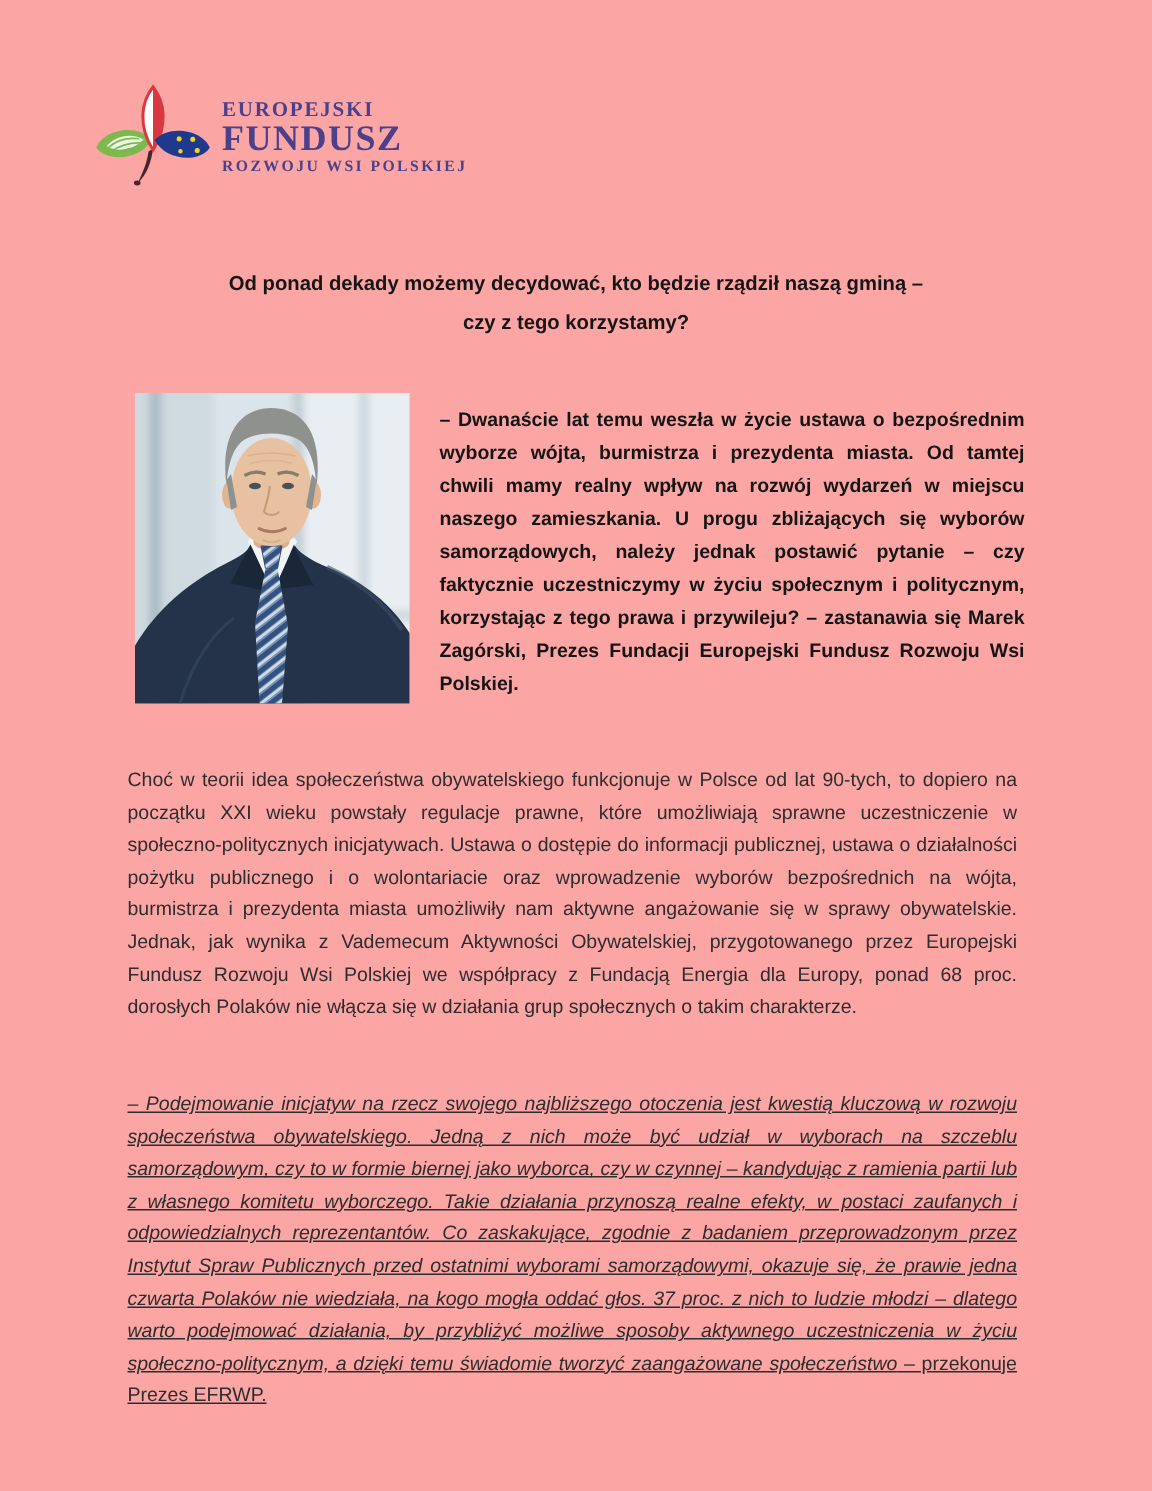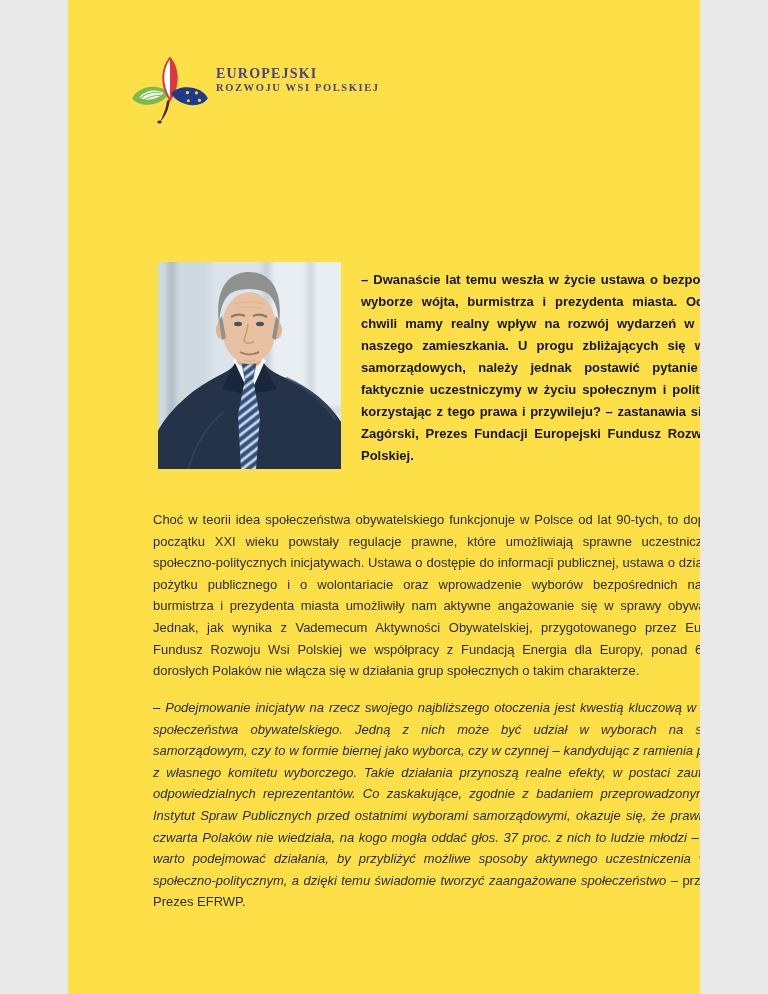--- a/index.html
+++ b/index.html
@@ -1,20 +1,20 @@
 <!DOCTYPE html>
 <html lang="pl"><head>
 <meta charset="utf-8">
 <style>
   html,body{margin:0;padding:0;background:#e9e9e9;}
   .page{
     position:relative;
-    width:632px;height:994px;
+    width:768px;height:994px;
     margin:0 auto;
-    background:#fde047;
+    background:#fca5a5;
     font-family:"Liberation Sans",sans-serif;
     overflow:hidden;
   }
   
   .logo{position:absolute;left:62px;top:56px;display:flex;align-items:flex-start;}
   .logo-mark{width:80px;height:70px;display:block;}
   .logo-text{margin-left:6px;margin-top:10px;color:#4b418a;font-family:"Liberation Serif",serif;}
   .logo-line1{font-size:14px;letter-spacing:1.2px;font-weight:600;line-height:15px;}
   .logo-line2{font-size:24px;letter-spacing:1px;font-weight:700;line-height:24px;}
   .logo-line3{font-size:10.5px;letter-spacing:1.6px;font-weight:600;line-height:13px;margin-top:0;}
@@ -34,21 +34,21 @@
     color:#151515;
   }
   .quote .it{}
   .quote .up{font-style:normal;}
   
   .para{
     position:absolute;left:85px;width:593px;
     text-align:justify;font-size:13px;line-height:21.6px;color:#2d2d2d;
   }
   .p1{top:496px;}
-  .p2{top:684px;font-style:italic;}
+  .p2{top:712px;font-style:italic;text-decoration:underline;}
   .p2 .up{font-style:normal;}
 </style>
 </head>
 <body>
 
 <div class="page">
 
   <div class="logo">
     <svg class="logo-mark" viewBox="0 0 80 70" aria-hidden="true">
 
@@ -67,24 +67,29 @@
       <g transform="rotate(8 60 40)">
         <path d="M41,40 C49,28 72,29 78,40 C72,52 49,52 41,40 Z" fill="#1e3a8f"></path>
         <circle cx="57" cy="37" r="1.7" fill="#f2d224"></circle>
         <circle cx="66" cy="36" r="1.7" fill="#f2d224"></circle>
         <circle cx="70" cy="43" r="1.7" fill="#f2d224"></circle>
         <circle cx="59" cy="45" r="1.5" fill="#f2d224"></circle>
       </g>
     </svg>
     <div class="logo-text">
       <div class="logo-line1">EUROPEJSKI</div>
+      <div class="logo-line2">FUNDUSZ</div>
       <div class="logo-line3">ROZWOJU WSI POLSKIEJ</div>
     </div>
   </div>
 
+  <div class="title">
+    <div>Od ponad dekady możemy decydować, kto będzie rządził naszą gminą –</div>
+    <div>czy z tego korzystamy?</div>
+  </div>
 
   <div class="photo">
     <svg viewBox="0 0 183 207" aria-hidden="true">
       <defs>
         <filter id="bgblur" x="-20%" y="-20%" width="140%" height="140%">
             <feGaussianBlur stdDeviation="3"></feGaussianBlur>
           </filter>
         <pattern id="tiep" width="7" height="7" patternUnits="userSpaceOnUse" patternTransform="rotate(-38)">
           <rect width="7" height="7" fill="#32517f"></rect>
           <rect y="3.6" width="7" height="2.4" fill="#cdd9e6"></rect>

